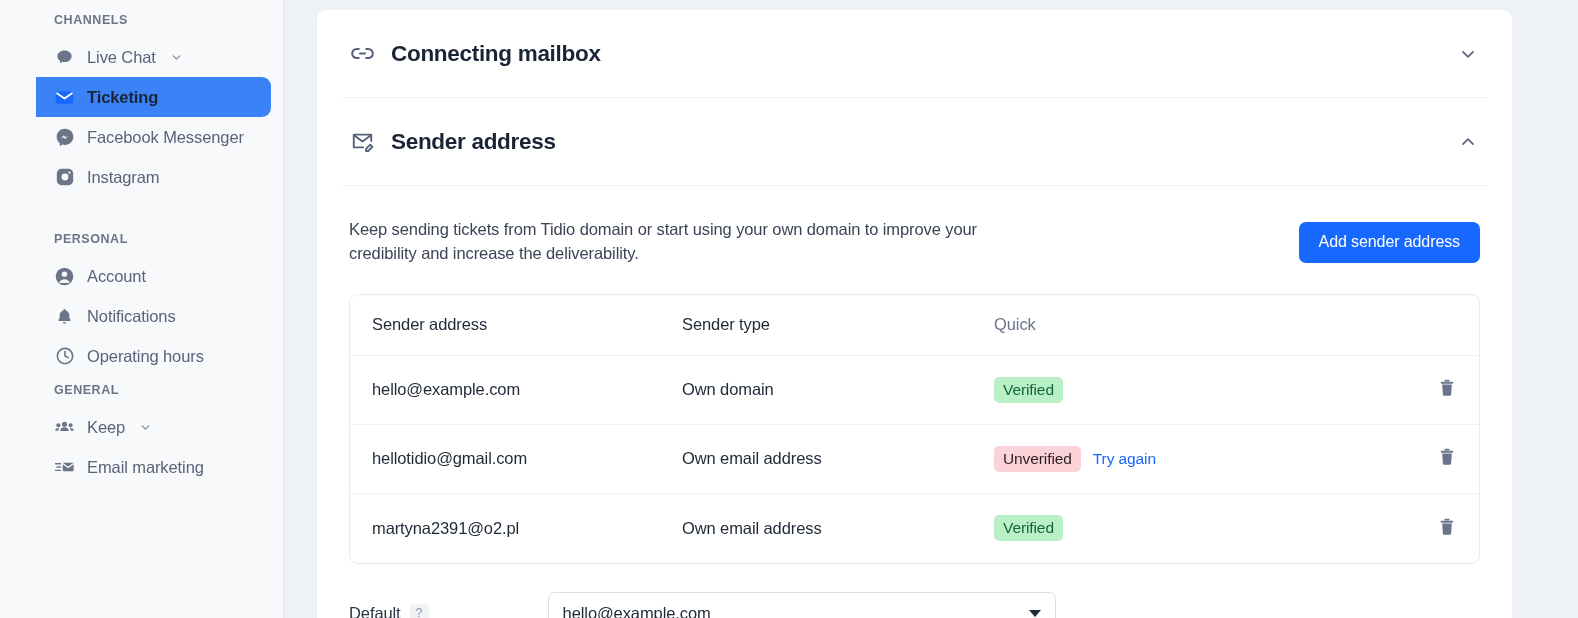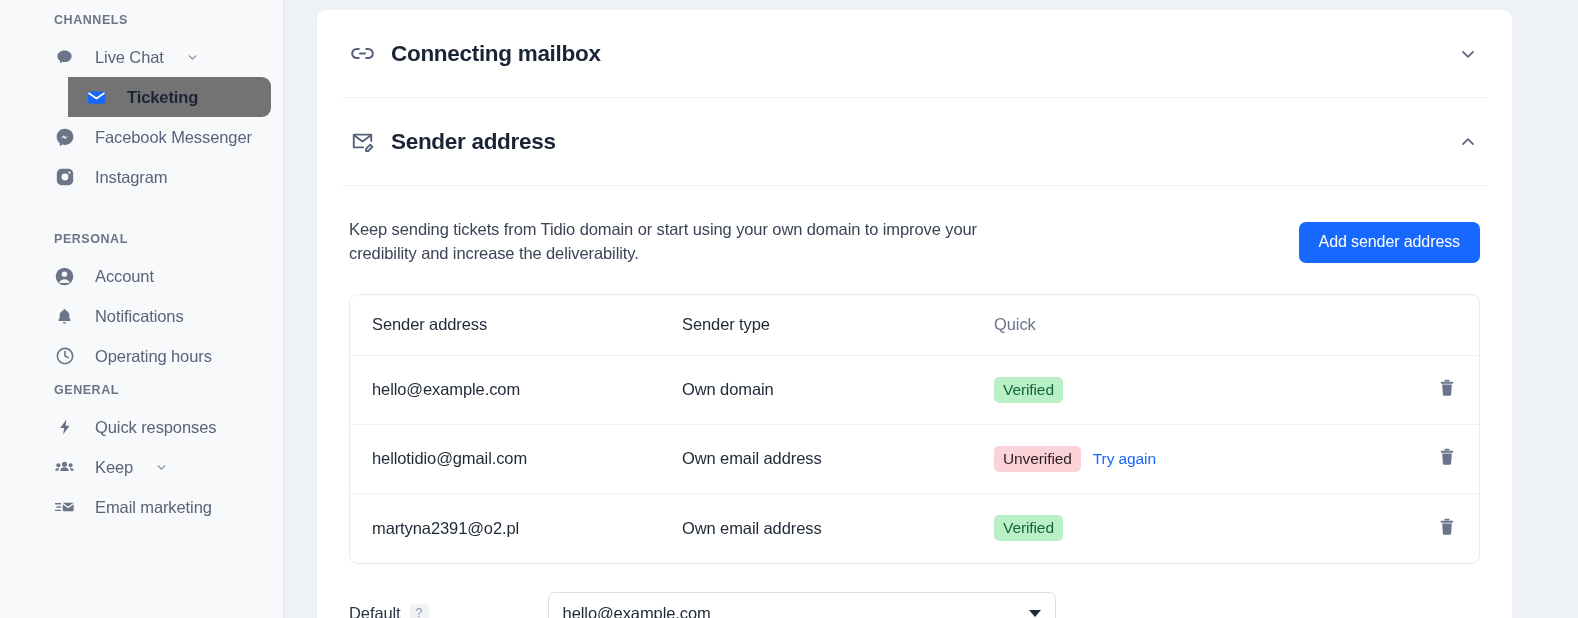--- a/index.html
+++ b/index.html
@@ -46,31 +46,30 @@
   .nav-section-label.general { }
 
   .nav-item {
     display: flex;
     align-items: center;
     height: 40px;
     padding-left: 18px;
     margin-right: 12px;
     border-radius: 0 9px 9px 0;
     cursor: pointer;
-    gap: 20px;
+    gap: 12px;
   }
   .nav-item .nav-label {
     font-size: 16.5px;
     color: #596379;
     letter-spacing: -0.1px;
     white-space: nowrap;
   }
   .nav-item.active {
-    background: #737373;
-    margin-left: 32px;
+    background: #3b82f6;
   }
   .nav-item.active .nav-label {
     color: #1b2436;
     font-weight: bold;
   }
   .nav-icon {
     width: 21px;
     height: 21px;
     flex: 0 0 21px;
     display: flex;
@@ -352,28 +351,20 @@
       <svg width="20" height="20" viewBox="0 0 24 24" fill="none" stroke="currentColor" stroke-width="1.9">
           <circle cx="12" cy="12" r="9.2"></circle>
           <polyline points="12 6.6 12 12 15.8 14" stroke-linecap="round" stroke-linejoin="round"></polyline>
         </svg>
     </span>
     <span class="nav-label">Operating hours</span>
   </div>
 
   <div class="nav-section-label general">GENERAL</div>
 
-  <div class="nav-item">
-    <span class="nav-icon">
-      <svg width="18" height="18" viewBox="0 0 24 24" fill="currentColor">
-          <path d="M13.8 2L5.6 13.3h5.1L9.5 22l8.6-11.6h-5.2z"></path>
-        </svg>
-    </span>
-    <span class="nav-label">Quick responses</span>
-  </div>
 
   <div class="nav-item">
     <span class="nav-icon">
       <svg width="21" height="21" viewBox="0 0 24 24" fill="currentColor">
           <circle cx="12" cy="8.2" r="2.9"></circle>
           <circle cx="5" cy="9.5" r="2.3"></circle>
           <circle cx="19" cy="9.5" r="2.3"></circle>
           <path d="M12 11.8c-2.8 0-4.6 1.6-4.9 4.1h9.8c-.3-2.5-2.1-4.1-4.9-4.1z"></path>
           <path d="M5 12.6c-2.1 0-3.4 1.2-3.6 3.1h3.3c.1-1.1.5-2.1 1.2-2.9a4 4 0 00-.9-.2z"></path>
           <path d="M19 12.6c2.1 0 3.4 1.2 3.6 3.1h-3.3a5 5 0 00-1.2-2.9c.3-.1.6-.2.9-.2z"></path>

